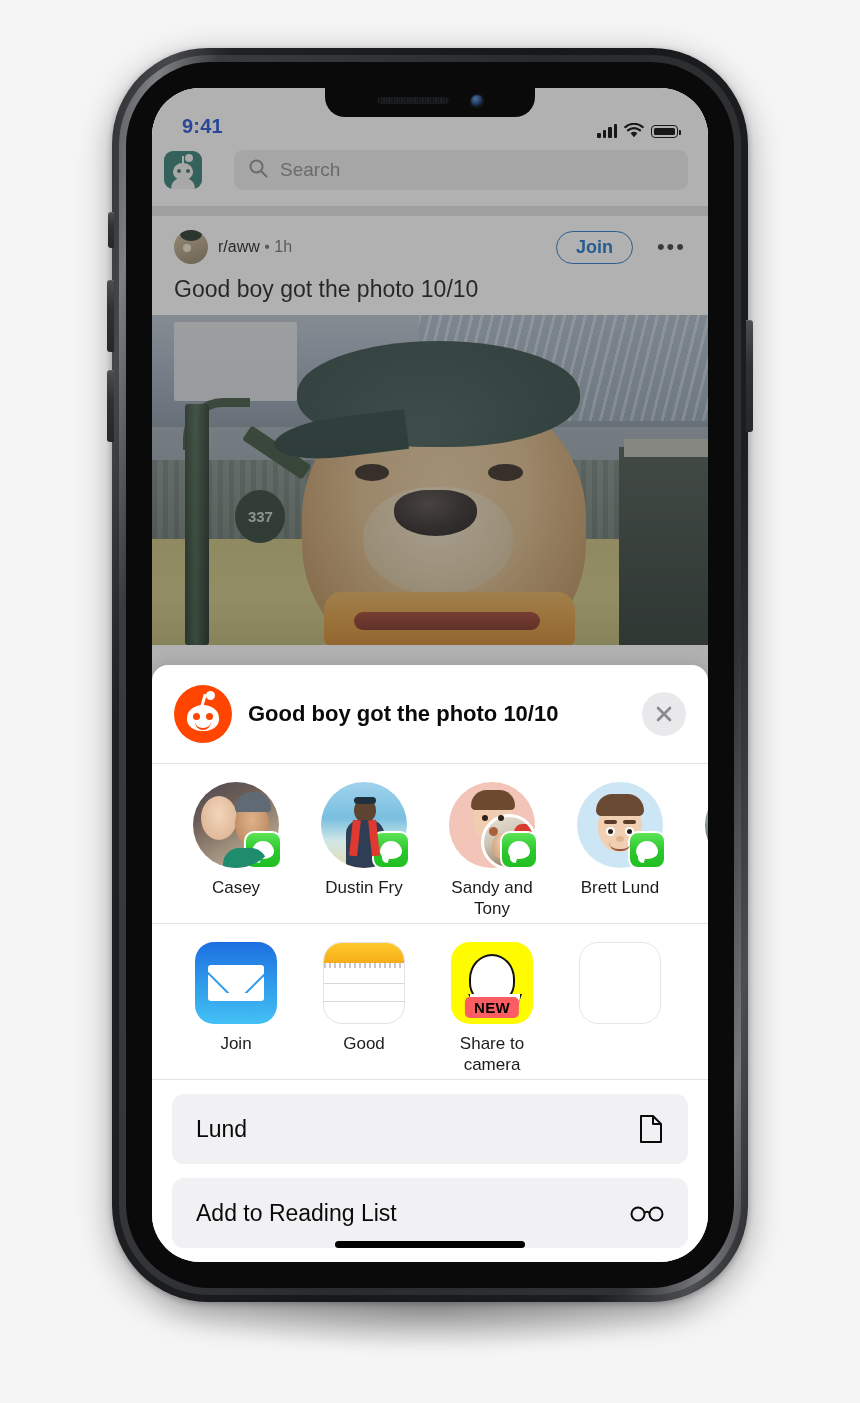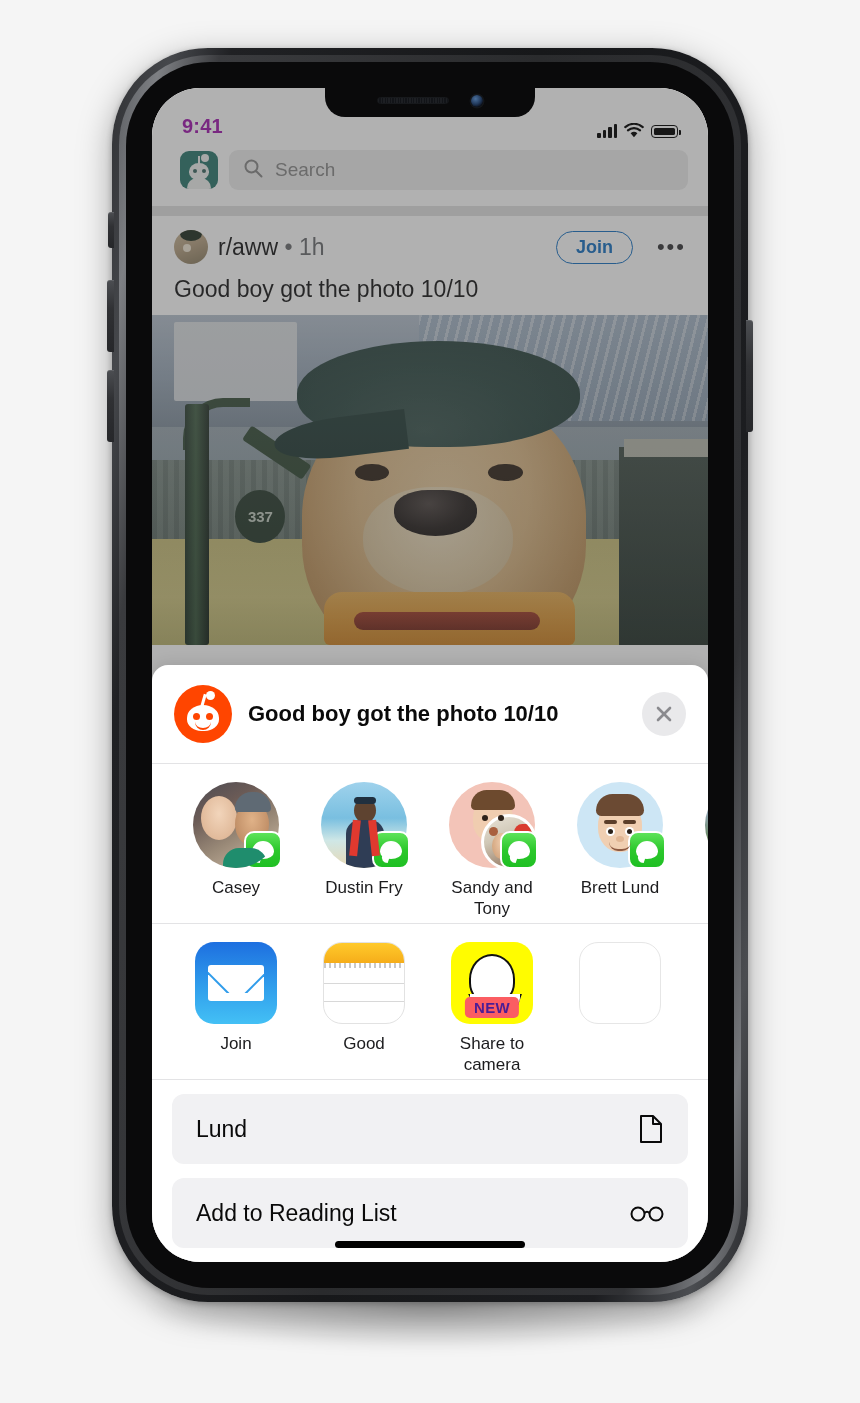--- a/index.html
+++ b/index.html
@@ -89,38 +89,38 @@
   
   #reddit-app {
     position: absolute; inset: 0;
     background: #ffffff;
   }
   #status-bar {
     height: 54px; position: relative;
     display: flex; align-items: flex-end; justify-content: space-between;
     padding: 0 30px 4px 30px;
   }
-  #status-time { font-size: 20px; font-weight: bold; color: #a21caf; letter-spacing: .2px; }
+  #status-time { font-size: 20px; font-weight: bold; color: #1d4ed8; letter-spacing: .2px; }
   #status-icons { display: flex; align-items: flex-end; gap: 7px; }
   .sig-bar { width: 3.5px; background: #000; border-radius: 1px; display:inline-block; }
   #signal-icon { display: flex; align-items: flex-end; gap: 2px; height: 14px; }
   #wifi-icon svg { display:block; }
   #battery-icon {
     width: 27px; height: 13px; border: 1.6px solid #000; border-radius: 4px;
     position: relative; padding: 1.6px;
   }
   #battery-icon::after {
     content:''; position:absolute; right:-4px; top:4px; width:2px; height:5px;
     background:#000; border-radius:0 1px 1px 0;
   }
   #battery-fill { width:100%; height:100%; background:#000; border-radius:1.6px; }
 
   #reddit-topbar {
-    display: flex; align-items: center; gap: 11px;
-    padding: 8px 20px 16px 28px;
+    display: flex; align-items: center; gap: 32px;
+    padding: 8px 20px 16px 12px;
   }
   #reddit-logo {
     width: 38px; height: 38px; border-radius: 9px; flex: none;
     background: #2f7a70;
     position: relative; overflow: hidden;
   }
   #reddit-logo .snoo-head {
     position:absolute; left:9px; top:12px; width:20px; height:17px;
     background:#eef1ef; border-radius: 50% 50% 46% 46%;
   }
@@ -157,21 +157,21 @@
     position: relative; overflow:hidden;
   }
   #sub-avatar::before {
     content:''; position:absolute; left:6px; top:-3px; width:22px; height:14px;
     background:#243326; border-radius:50%;
   }
   #sub-avatar::after {
     content:''; position:absolute; left:9px; top:14px; width:8px; height:8px;
     background:#f0e6d4; border-radius:50%;
   }
-  #sub-meta { font-size: 23px; color:#1a1a1b; flex:1; }
+  #sub-meta { font-size: 16px; color:#1a1a1b; flex:1; }
   #sub-meta .dot { color:#6d6f72; }
   #sub-meta .age { color:#6d6f72; }
   #join-button {
     border: 1.6px solid #1b74c4; color:#1b74c4; background: transparent;
     border-radius: 18px; padding: 5px 19px; font-size: 18px; font-weight: bold;
     font-family: "Liberation Sans", sans-serif; cursor:pointer;
   }
   #post-overflow-button {
     margin-left: 14px; color:#3a3a3c; font-size: 22px; letter-spacing: 2px;
     background:none; border:none; cursor:pointer; line-height: 1;
@@ -437,21 +437,21 @@
     border-radius: 50% 50% 42% 42%;
   }
   .icon-snap .ghost::after {
     content:''; position:absolute; left:-3px; bottom:-6px; width:50px; height:12px;
     background:#fff; border-bottom:2.5px solid #111; border-left:2.5px solid #111; border-right:2.5px solid #111;
     border-radius:0 0 10px 10px;
     clip-path: polygon(0 0,12% 90%,24% 20%,38% 95%,52% 20%,66% 95%,80% 20%,92% 90%,100% 0);
   }
   .icon-snap .newbadge {
     position:absolute; left:50%; transform:translateX(-50%); bottom:6px;
-    background:#fb5d62; color:#4c1d95; font-size:15px; font-weight:bold;
+    background:#fb5d62; color:#000000; font-size:15px; font-weight:bold;
     padding:2px 9px; border-radius:5px; letter-spacing:.4px;
     font-family:"Liberation Sans",sans-serif;
   }
   .icon-reminders { background:#ffffff; border:1px solid #e6e6e6; }
 
   
   #actions-area { padding: 14px 20px 0 20px; flex:1; position:relative; }
   .action-row {
     background:#f1f1f3; border-radius: 12px;
     display:flex; align-items:center; justify-content:space-between;

